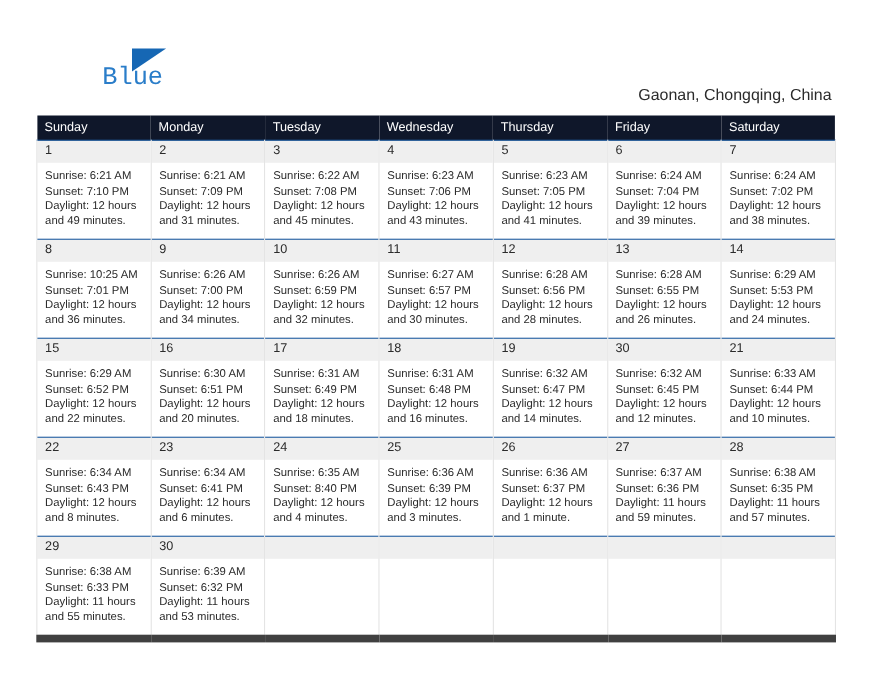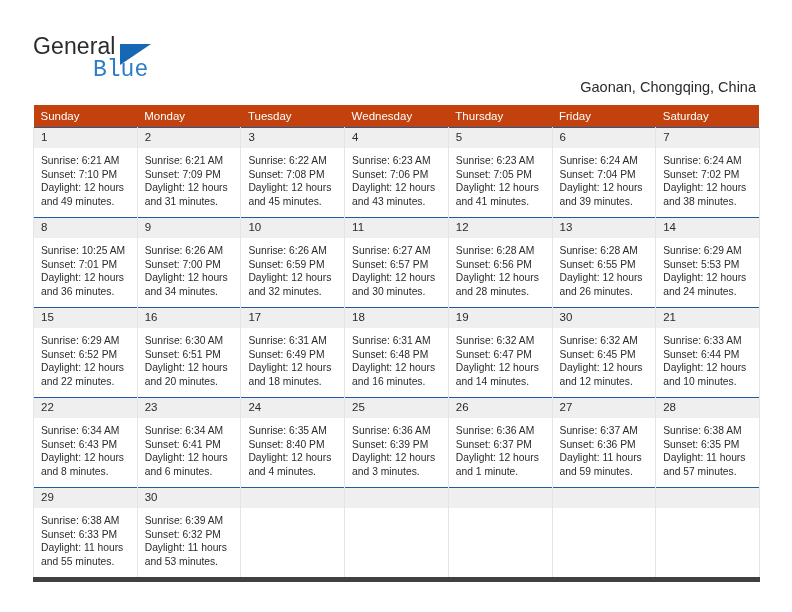--- a/index.html
+++ b/index.html
@@ -90,40 +90,40 @@
     width: 726px;
   }
   table.cal {
     border-collapse: collapse;
     table-layout: fixed;
     width: 726px;
   }
   table.cal col { width: 103.71px; }
 
   thead th {
-    background: #c2410c;
+    background: #0f172a;
     color: #ffffff;
     font-size: 11.5px;
     font-weight: normal;
     text-align: left;
     padding: 4px 0 5px 7px;
     height: 13px;
     border: none;
   }
 
   tbody td {
     vertical-align: top;
     padding: 0;
     border-left: 1px solid #e4e4e4;
     border-right: 1px solid #e4e4e4;
     border-top: 1px solid #1f5b9e;
     background: #ffffff;
     height: 89px;
   }
-  tbody tr.week-last td { border-bottom: 5px solid #404040; }
+  tbody tr.week-last td { border-bottom: 7px solid #404040; }
 
   .daynum {
     background: #efefef;
     font-size: 11.5px;
     color: #2b2b2b;
     padding: 3px 0 4px 7px;
     height: 13px;
     line-height: 13px;
   }
   .daynum.empty { color: transparent; }
@@ -136,21 +136,20 @@
   .lines div { white-space: nowrap; }
 </style>
 </head>
 <body>
 
 <div class="page">
 
   <div class="header">
 
     <div class="logo">
-      <span class="logo-general">General</span>
       <span class="logo-flag"></span>
       <span class="logo-blue">Blue</span>
     </div>
 
     <div class="subtitle">Gaonan, Chongqing, China</div>
   </div>
 
   <div class="calendar">
     <table class="cal">
       <colgroup>

